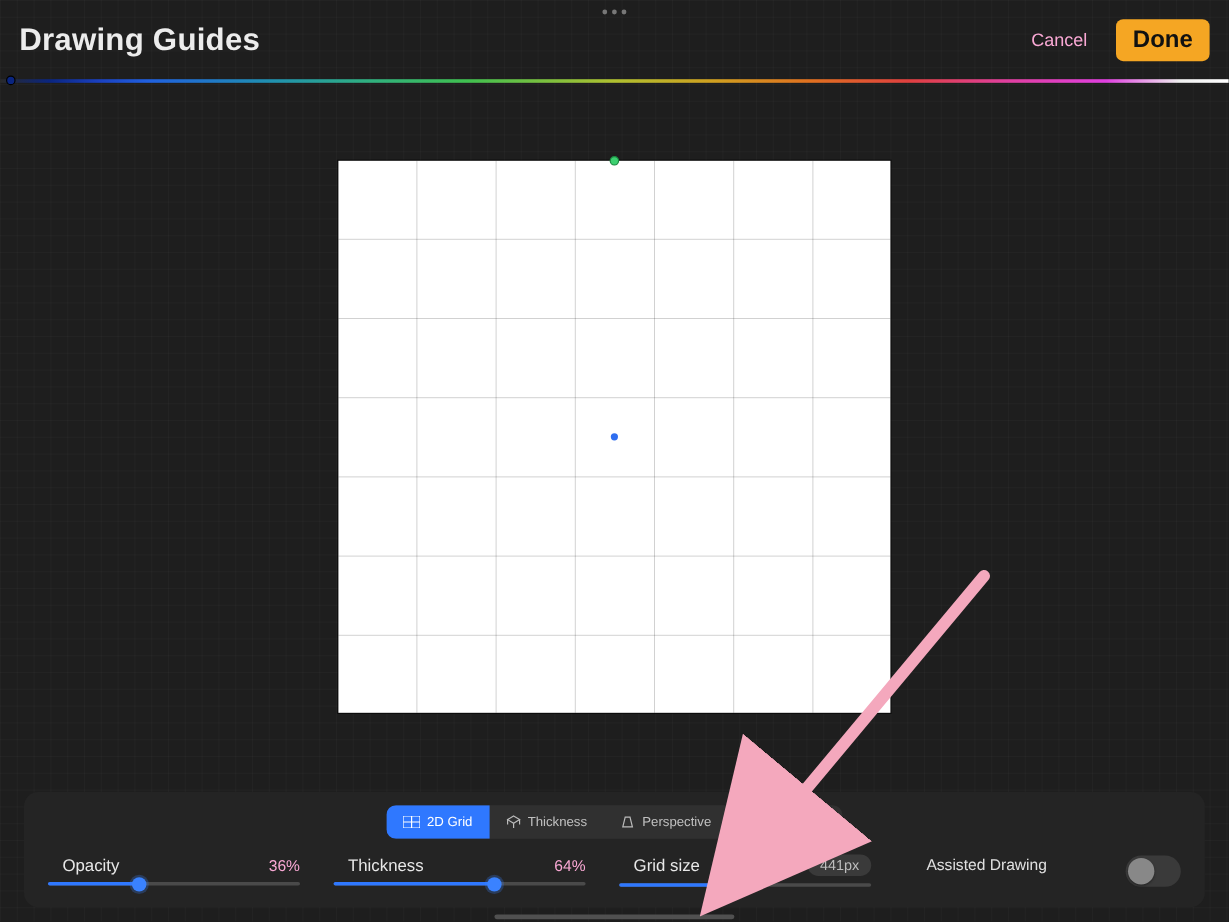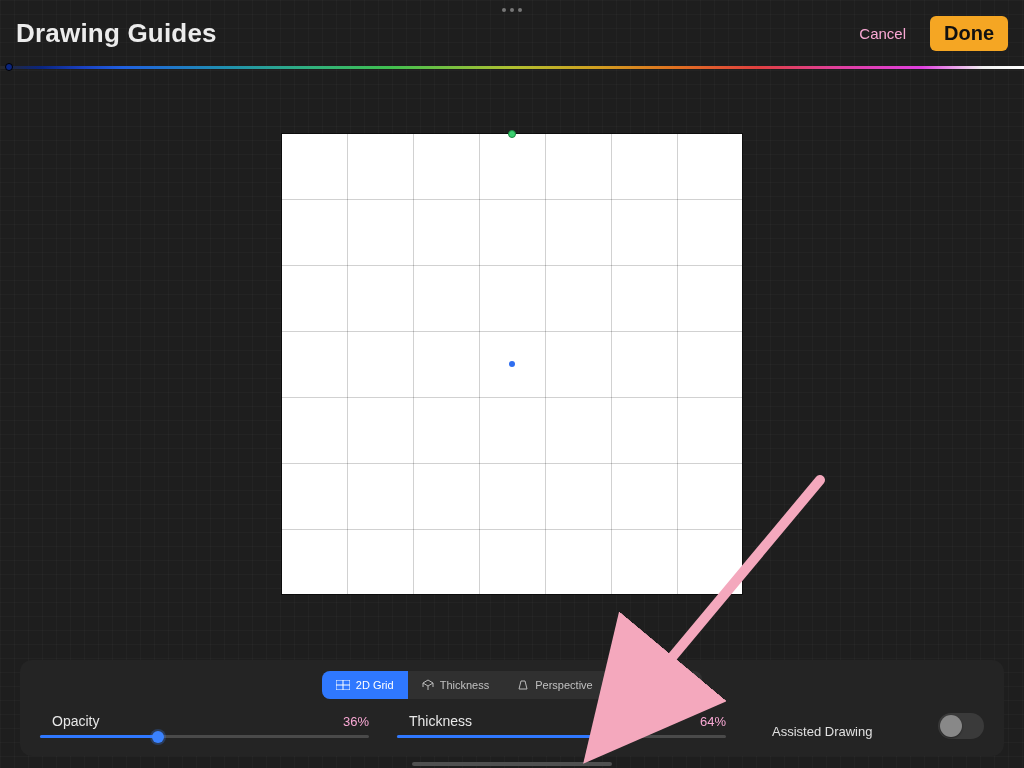--- a/index.html
+++ b/index.html
@@ -133,21 +133,21 @@
   .slider-track {
     height:3px; background:#4a4a4a; border-radius:2px; position:relative;
   }
   .slider-fill { position:absolute; left:0; top:0; bottom:0; background:#2f78ff; border-radius:2px; }
   .slider-thumb {
     position:absolute; top:50%; width:12px; height:12px; border-radius:50%; background:#3a82ff;
     transform:translate(-50%,-50%); box-shadow:0 0 0 2px rgba(60,130,255,0.25);
   }
 
   .assisted {
-    width:230px; display:flex; align-items:flex-end; justify-content:space-between; 
+    width:230px; display:flex; align-items:flex-start; justify-content:space-between; 
     padding-left: 18px;
   }
   .assisted-label { font-size:13px; color:#e0e0e0; }
   .toggle {
     width:46px; height:26px; background:#3a3a3a; border-radius:14px; position:relative; cursor:pointer;
   }
   .toggle-knob {
     position:absolute; width:22px; height:22px; border-radius:50%; background:#888; top:2px; left:2px;
     box-shadow:0 1px 2px rgba(0,0,0,0.4);
   }
@@ -258,20 +258,30 @@
       <div class="slider-head">
         <span class="slider-label">Thickness</span>
         <span class="slider-value">64%</span>
       </div>
       <div class="slider-track">
         <div class="slider-fill" style="width:64%"></div>
         <div class="slider-thumb" style="left:64%"></div>
       </div>
     </div>
 
+    <div class="slider-group">
+      <div class="slider-head">
+        <span class="slider-label">Grid size</span>
+        <span class="slider-value pill">441px</span>
+      </div>
+      <div class="slider-track">
+        <div class="slider-fill" style="width:42%"></div>
+        <div class="slider-thumb" style="left:42%"></div>
+      </div>
+    </div>
 
     <div class="assisted">
       <span class="assisted-label">Assisted Drawing</span>
       <div class="toggle">
         <div class="toggle-knob"></div>
       </div>
     </div>
   </div>
 </div>
 

